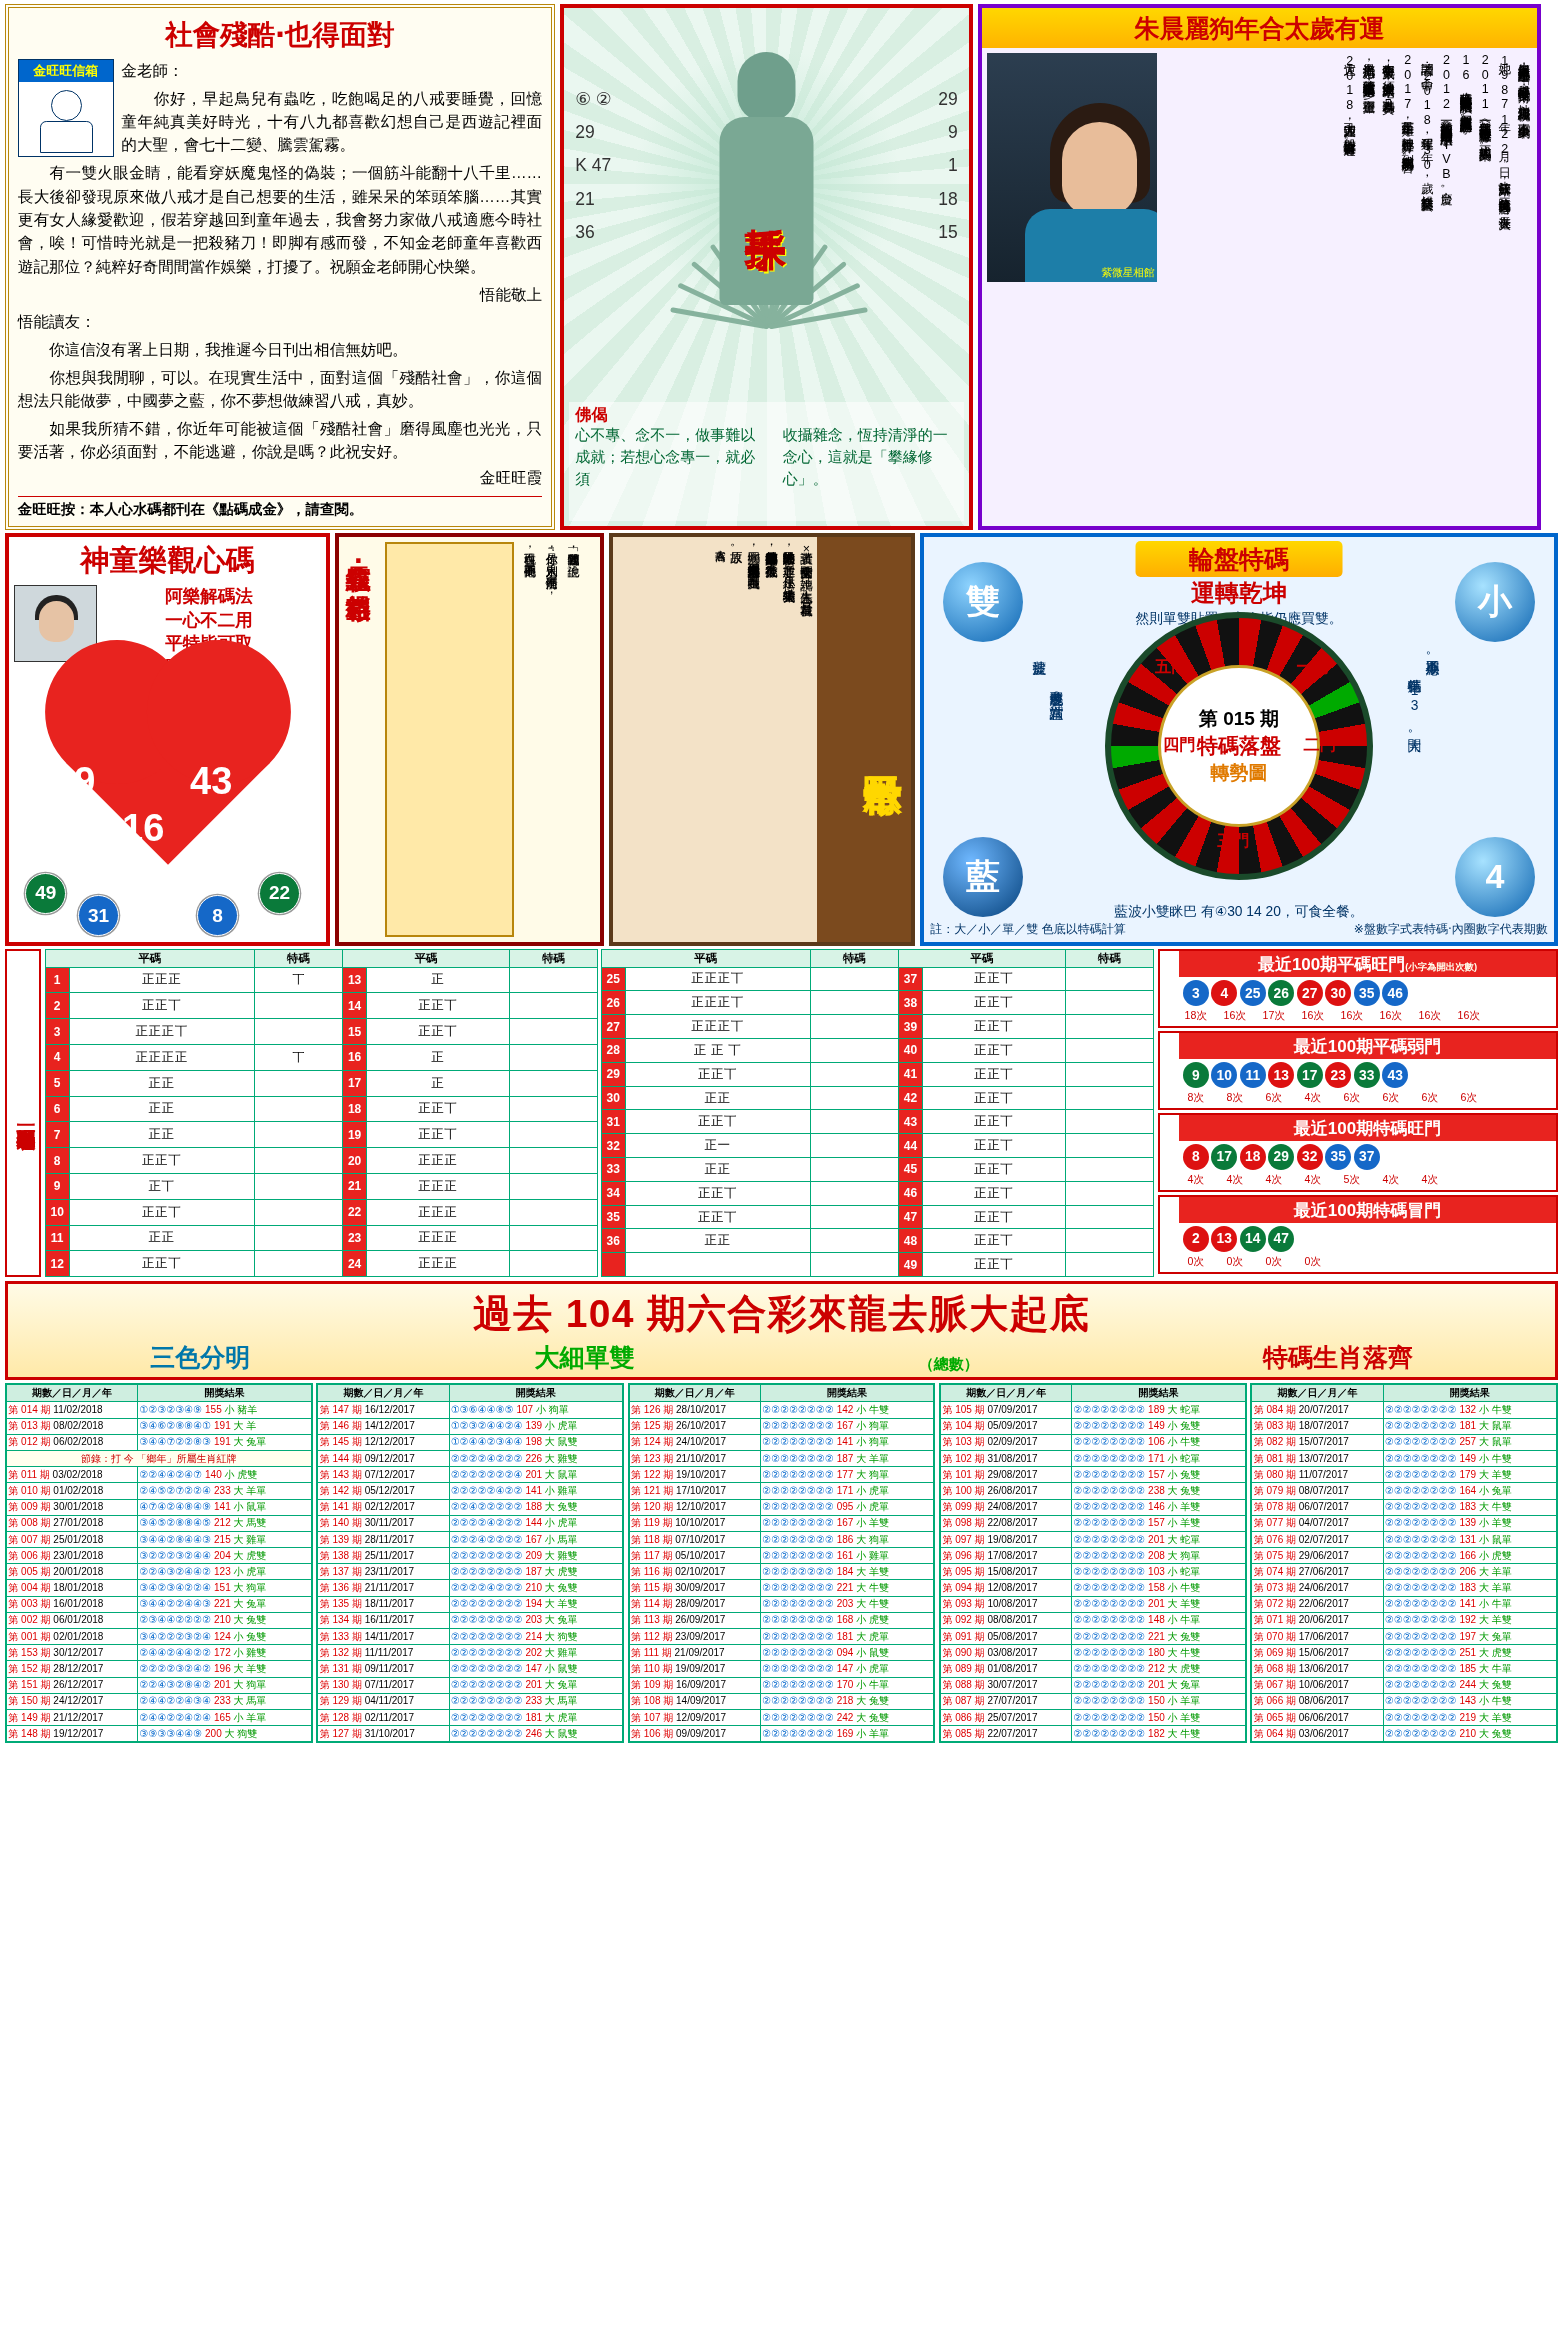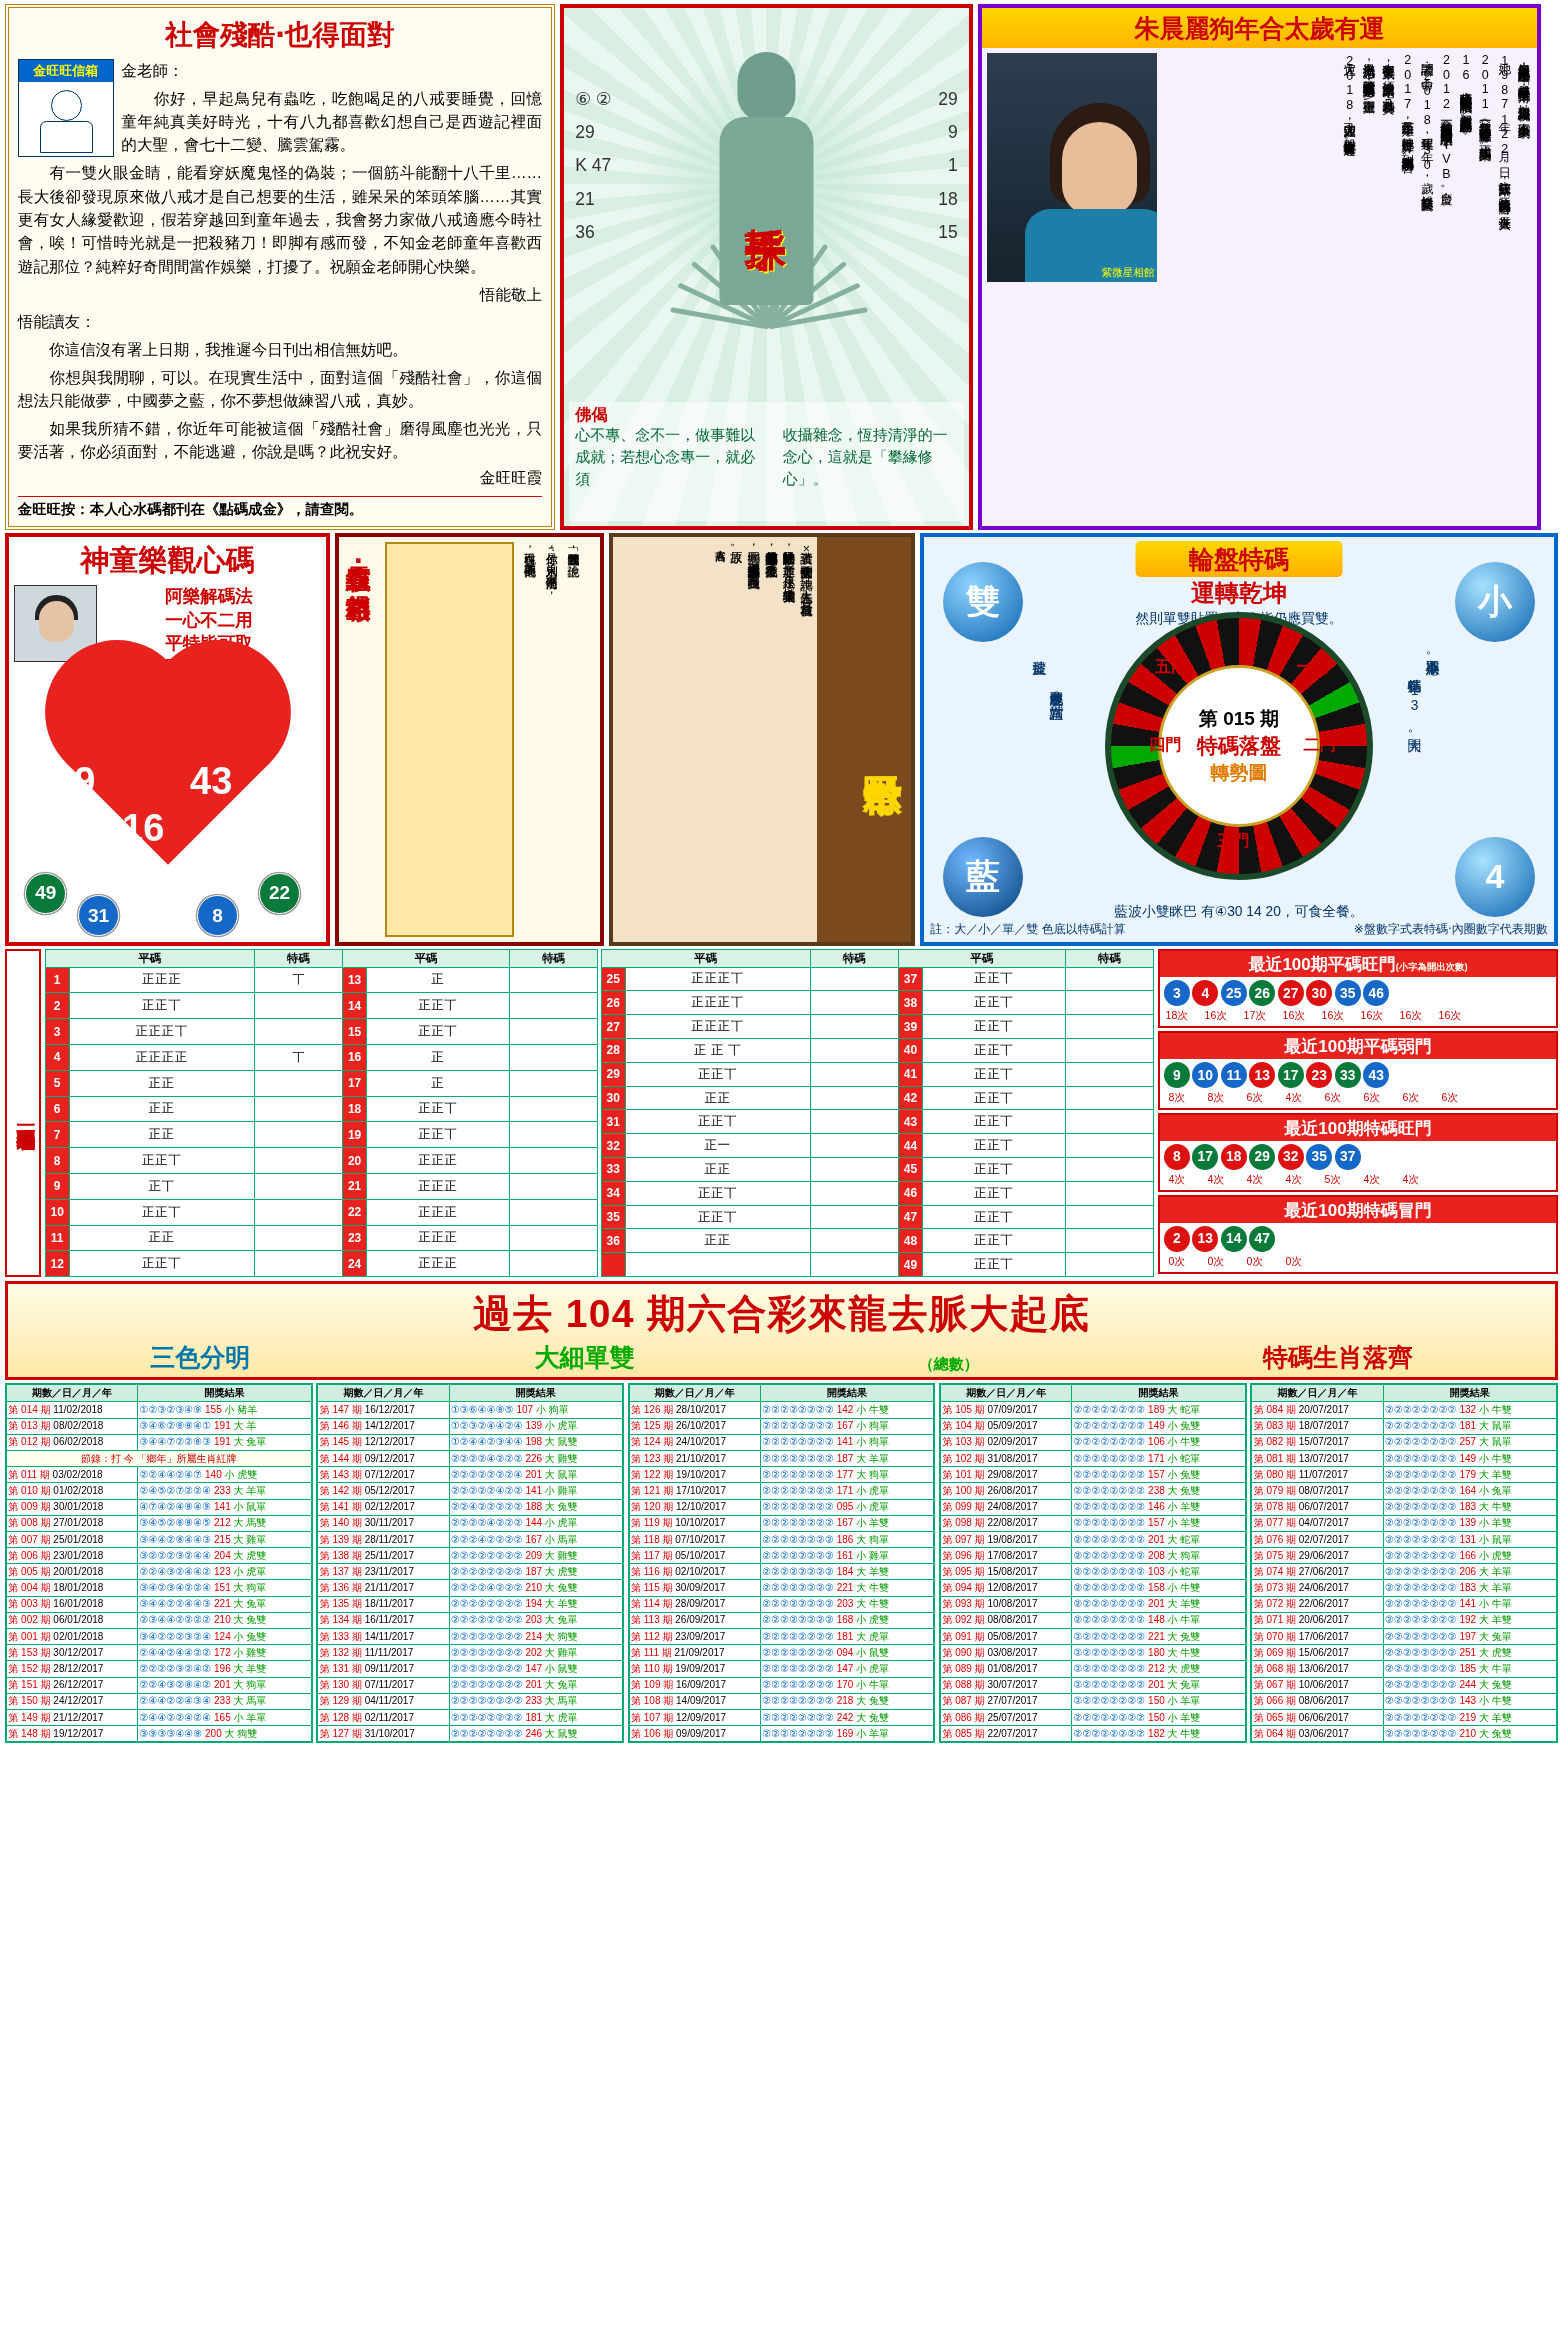--- a/index.html
+++ b/index.html
@@ -104,21 +104,21 @@
 
   
   .sec3{display:flex;gap:3.8px;padding:0 5px 3.8px;box-sizing:border-box;width:1563px;}
   .vtitle{width:36px;border:2.5px solid #c00;background:#fff;writing-mode:vertical-rl;text-orientation:upright;font-size:19px;font-weight:bold;color:#c00;text-align:center;padding-top:3.8px;box-sizing:border-box;}
   table.grid{border-collapse:collapse;font-size:12px;}
   table.grid th,table.grid td{border:0.6px solid #0a7;padding:0.6px 1.9px;text-align:center;}
   table.grid th{background:#d8f3e6;font-weight:bold;font-size:11.3px;}
   .idx{background:#e8231f;color:#fff;font-weight:bold;width:19px;}
   .pm{letter-spacing:0.6px;font-size:12.5px;}
   .stat{width:400px;}
-  .statbox{border:2.5px solid #c00;margin-bottom:3.1px;background:#fff;}
+  .statbox{border:2.5px solid #c00;margin-bottom:3.1px;background:#fff;padding-left:19px;}
   .statbox .hd{background:#e8231f;color:#fff;font-size:17px;font-weight:bold;text-align:center;padding:1.3px 0;}
   .statbox .hd small{font-size:9.4px;color:#ffe;}
   .balls{display:flex;flex-wrap:wrap;gap:2.5px;padding:3.1px 3.8px;align-items:center;}
   .bsm{width:26px;height:26px;border-radius:50%;color:#fff;font-size:13.8px;font-weight:bold;display:flex;align-items:center;justify-content:center;}
   .cnt{display:flex;gap:13px;padding:0 3.8px 3.1px;font-size:10.6px;color:#c00;}
   .cnt span{width:26px;text-align:center;}
 
   
   .banner{border:3.8px solid #c00;margin:0 5px 2.5px;background:linear-gradient(#fffbe6,#ffe9a8);text-align:center;padding:2.5px 0 3.8px;}
   .banner .b1{font-size:39px;font-weight:bold;color:#c00;letter-spacing:1.3px;}
@@ -301,21 +301,21 @@
 
       <div class="wheel">
         <div class="inner">
           <div class="p">第 015 期</div>
           <div class="r">特碼落盤</div>
           <div class="y">轉勢圖</div>
         </div>
         <div class="gate" style="left:44px;top:38px">五門</div>
         <div class="gate" style="right:38px;top:38px">一門</div>
         <div class="gate" style="right:31px;top:116px">二門</div>
-        <div class="gate" style="left:38px;top:116px">四門</div>
+        <div class="gate" style="left:52px;top:116px">四門</div>
         <div class="gate" style="left:106px;bottom:22.5px">三門</div>
       </div>
 
       <div class="note2">藍波小雙眯巴 有④30 14 20，可食全餐。</div>
       <div class="note">註：大／小／單／雙 色底以特碼計算</div>
       <div class="note" style="left:auto;right:6.3px">※盤數字式表特碼‧內圈數字代表期數</div>
     </div>
   </div>
 
   <div class="sec3">

